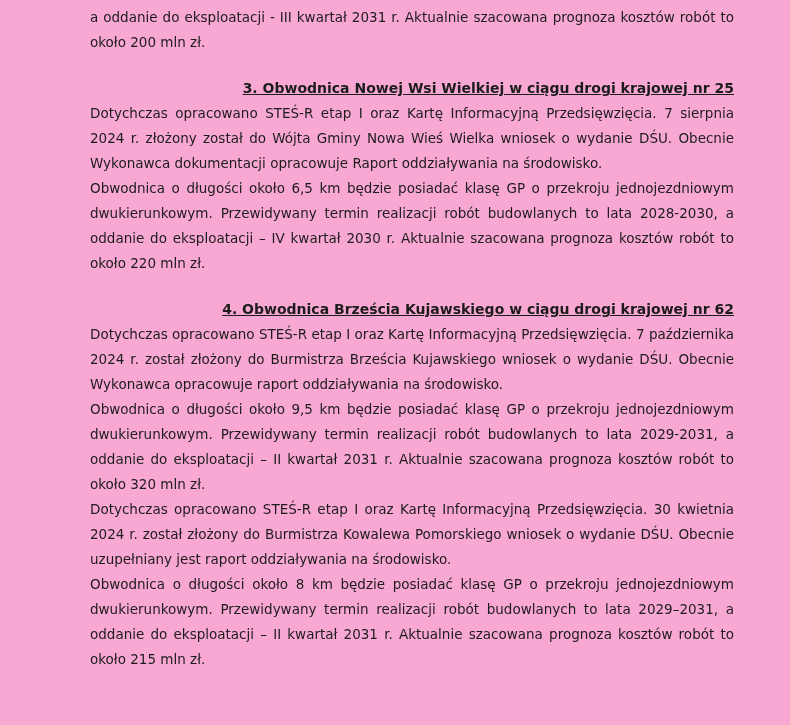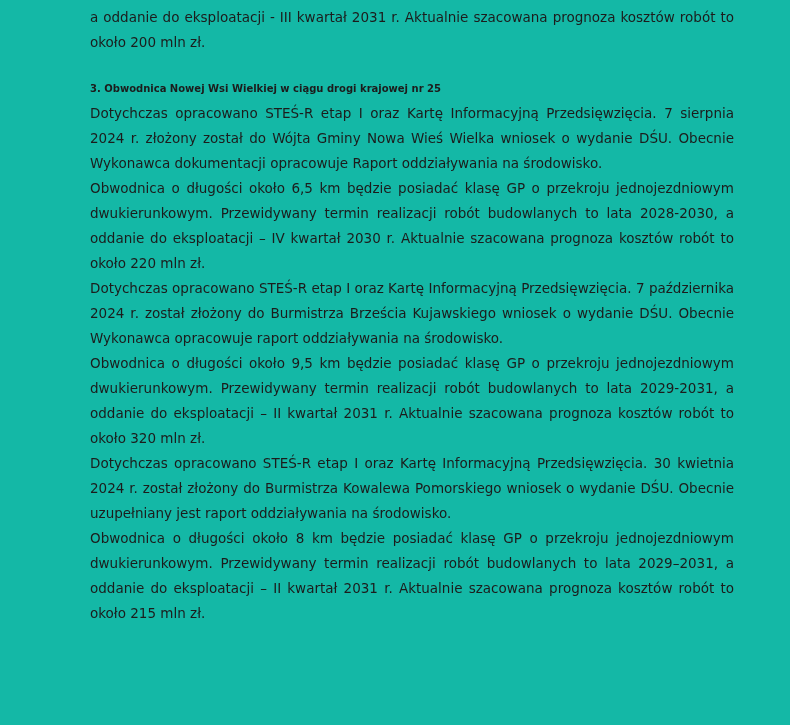--- a/index.html
+++ b/index.html
@@ -12,54 +12,56 @@
     height: 725px;
     overflow: hidden;
     font-family: "DejaVu Sans", "Liberation Sans", sans-serif;
     color: #1c1c1c;
   }
   .page {
     box-sizing: border-box;
     width: 790px;
     height: 725px;
     padding: 5px 56px 0 90px;
-    background: #14b8a6;
+    background: #f9a8d4;
     font-size: 13.5px;
     line-height: 25px;
   }
   .para {
     margin: 0;
     text-align: justify;
     text-justify: inter-word;
   }
   .section-heading {
     margin: 21px 0 0 0;
-    font-size: 10px;
+    font-size: 14px;
     line-height: 25px;
     font-weight: bold;
-    text-align: left;
+    text-align: right;
+    text-decoration: underline;
   }
   .doc-section {
     margin: 0;
   }
 </style>
 </head>
 <body>
 
 <div class="page">
 
   <p class="para">a oddanie do eksploatacji - III kwartał 2031 r. Aktualnie szacowana prognoza kosztów robót to około 200 mln zł.</p>
 
   <section class="doc-section">
     <h3 class="section-heading">3. Obwodnica Nowej Wsi Wielkiej w ciągu drogi krajowej nr 25</h3>
     <p class="para">Dotychczas opracowano STEŚ-R etap I oraz Kartę Informacyjną Przedsięwzięcia.  7 sierpnia 2024 r. złożony został do Wójta Gminy Nowa Wieś Wielka wniosek o wydanie DŚU. Obecnie Wykonawca dokumentacji opracowuje Raport oddziaływania na środowisko.</p>
     <p class="para">Obwodnica o długości około 6,5 km będzie posiadać klasę GP o przekroju jednojezdniowym dwukierunkowym. Przewidywany termin realizacji robót budowlanych to lata 2028-2030, a oddanie do eksploatacji – IV kwartał 2030 r. Aktualnie szacowana prognoza kosztów robót to około 220 mln zł.</p>
   </section>
 
   <section class="doc-section">
+    <h3 class="section-heading">4. Obwodnica Brześcia Kujawskiego w ciągu drogi krajowej nr 62</h3>
     <p class="para">Dotychczas opracowano STEŚ-R etap I oraz Kartę Informacyjną Przedsięwzięcia. 7 października 2024 r. został złożony do Burmistrza Brześcia Kujawskiego wniosek o wydanie DŚU. Obecnie Wykonawca opracowuje raport oddziaływania na środowisko.</p>
     <p class="para">Obwodnica o długości około 9,5 km będzie posiadać klasę GP o przekroju jednojezdniowym dwukierunkowym. Przewidywany termin realizacji robót budowlanych to lata 2029-2031, a oddanie do eksploatacji – II kwartał 2031 r. Aktualnie szacowana prognoza kosztów robót to około 320 mln zł.</p>
   </section>
 
   <section class="doc-section">
     <p class="para">Dotychczas opracowano STEŚ-R etap I oraz Kartę Informacyjną Przedsięwzięcia. 30 kwietnia 2024 r. został złożony do Burmistrza Kowalewa Pomorskiego wniosek o wydanie DŚU. Obecnie uzupełniany jest raport oddziaływania na środowisko.</p>
     <p class="para">Obwodnica o długości około 8 km będzie posiadać klasę GP o przekroju jednojezdniowym dwukierunkowym. Przewidywany termin realizacji robót budowlanych to lata 2029–2031, a oddanie do eksploatacji – II kwartał 2031 r. Aktualnie szacowana prognoza kosztów robót to około 215 mln zł.</p>
   </section>
 
 </div>

